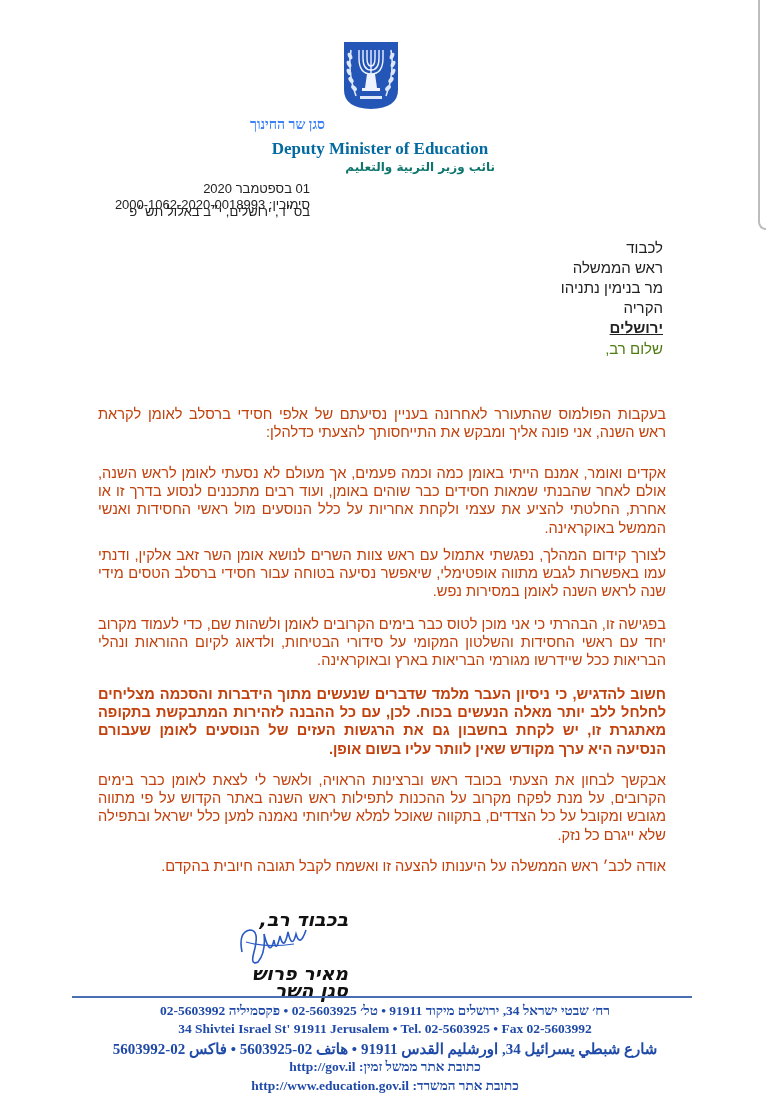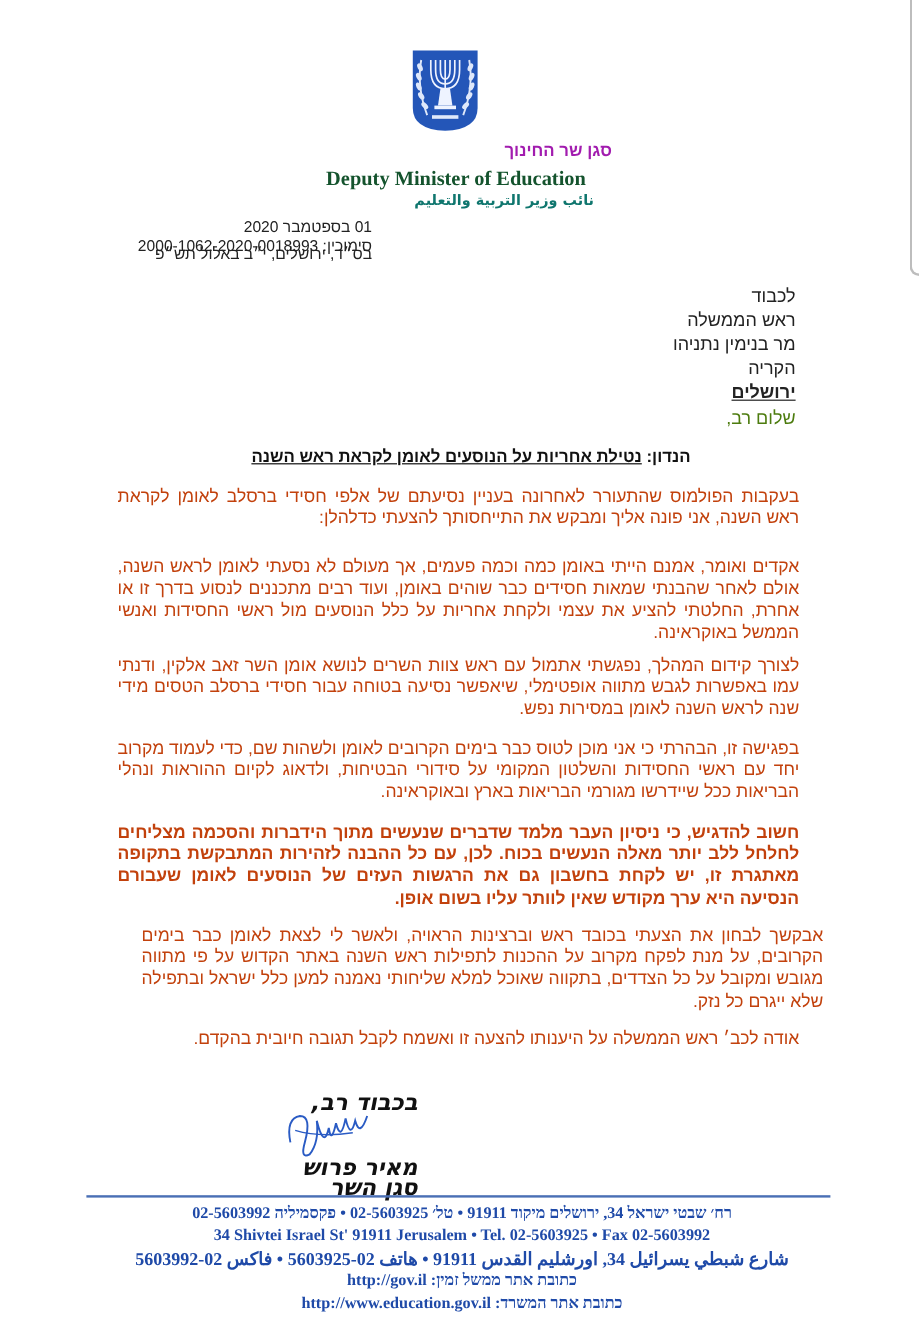--- a/index.html
+++ b/index.html
@@ -12,28 +12,28 @@
     .page { position: absolute; left: 0; top: 0; width: 770px; height: 1107px; }
     .scroll-edge {
       position: absolute; left: 758px; top: 0; width: 6px; height: 228px;
       border-left: 2px solid #bdbdbd; border-bottom: 2px solid #bdbdbd;
       border-bottom-left-radius: 8px;
     }
     .emblem {
       position: absolute; left: 342px; top: 40px; width: 58px; height: 70px;
     }
     .hdr-he {
-      position: absolute; left: 250px; top: 117px; width: 260px; text-align: right;
-      font-family: Liberation Sans, sans-serif; font-weight: bold; font-size: 14px;
-      color: #a21caf; direction: rtl;
+      position: absolute; left: 250px; top: 117px; width: 260px; text-align: left;
+      font-family: Liberation Serif, serif; font-weight: bold; font-size: 14px;
+      color: #3b82f6; direction: rtl;
     }
     .hdr-en {
       position: absolute; left: 240px; top: 139px; width: 280px; text-align: center;
       font-family: "Liberation Serif", serif; font-weight: bold; font-size: 17px;
-      color: #14532d;
+      color: #0369a1;
     }
     .hdr-ar {
       position: absolute; left: 310px; top: 160px; width: 185px; text-align: right;
       font-family: "DejaVu Sans", sans-serif; font-weight: bold; font-size: 12px;
       color: #0f766e; direction: rtl;
     }
     .meta {
       position: absolute; left: 60px; width: 250px; text-align: right; direction: rtl;
       font-size: 13px; color: #222; line-height: 16px;
     }
@@ -121,31 +121,27 @@
   <div class="addressee">
     <div>לכבוד</div>
     <div>ראש הממשלה</div>
     <div>מר בנימין נתניהו</div>
     <div>הקריה</div>
     <div class="city">ירושלים</div>
   </div>
 
   <div class="greeting">שלום רב,</div>
 
-  <div class="subject">
-    <span>הנדון:</span>
-    <span class="subj-text">נטילת אחריות על הנוסעים לאומן לקראת ראש השנה</span>
-  </div>
 
   <div class="para" style="top:405px;">בעקבות הפולמוס שהתעורר לאחרונה בעניין נסיעתם של אלפי חסידי ברסלב לאומן לקראת ראש השנה, אני פונה אליך ומבקש את התייחסותך להצעתי כדלהלן:</div>
   <div class="para" style="top:464px;">אקדים ואומר, אמנם הייתי באומן כמה וכמה פעמים, אך מעולם לא נסעתי לאומן לראש השנה, אולם לאחר שהבנתי שמאות חסידים כבר שוהים באומן, ועוד רבים מתכננים לנסוע בדרך זו או אחרת, החלטתי להציע את עצמי ולקחת אחריות על כלל הנוסעים מול ראשי החסידות ואנשי הממשל באוקראינה.</div>
   <div class="para" style="top:546px;">לצורך קידום המהלך, נפגשתי אתמול עם ראש צוות השרים לנושא אומן השר זאב אלקין, ודנתי עמו באפשרות לגבש מתווה אופטימלי, שיאפשר נסיעה בטוחה עבור חסידי ברסלב הטסים מידי שנה לראש השנה לאומן במסירות נפש.</div>
   <div class="para" style="top:615px;">בפגישה זו, הבהרתי כי אני מוכן לטוס כבר בימים הקרובים לאומן ולשהות שם, כדי לעמוד מקרוב יחד עם ראשי החסידות והשלטון המקומי על סידורי הבטיחות, ולדאוג לקיום ההוראות ונהלי הבריאות ככל שיידרשו מגורמי הבריאות בארץ ובאוקראינה.</div>
   <div class="para" style="top:685px;font-weight:bold;">חשוב להדגיש, כי ניסיון העבר מלמד שדברים שנעשים מתוך הידברות והסכמה מצליחים לחלחל ללב יותר מאלה הנעשים בכוח. לכן, עם כל ההבנה לזהירות המתבקשת בתקופה מאתגרת זו, יש לקחת בחשבון גם את הרגשות העזים של הנוסעים לאומן שעבורם הנסיעה היא ערך מקודש שאין לוותר עליו בשום אופן.</div>
-  <div class="para" style="top:771px;margin-left:20px;">אבקשך לבחון את הצעתי בכובד ראש וברצינות הראויה, ולאשר לי לצאת לאומן כבר בימים הקרובים, על מנת לפקח מקרוב על ההכנות לתפילות ראש השנה באתר הקדוש על פי מתווה מגובש ומקובל על כל הצדדים, בתקווה שאוכל למלא שליחותי נאמנה למען כלל ישראל ובתפילה שלא ייגרם כל נזק.</div>
+  <div class="para" style="top:771px;">אבקשך לבחון את הצעתי בכובד ראש וברצינות הראויה, ולאשר לי לצאת לאומן כבר בימים הקרובים, על מנת לפקח מקרוב על ההכנות לתפילות ראש השנה באתר הקדוש על פי מתווה מגובש ומקובל על כל הצדדים, בתקווה שאוכל למלא שליחותי נאמנה למען כלל ישראל ובתפילה שלא ייגרם כל נזק.</div>
   <div class="para" style="top:857px;">אודה לכב׳ ראש הממשלה על היענותו להצעה זו ואשמח לקבל תגובה חיובית בהקדם.</div>
 
   <div class="signoff" style="top:908px;">בכבוד רב,</div>
   <div class="signature">
     <svg width="80" height="48" viewBox="0 0 80 48">
       <path d="M6 30 Q2 10 14 8 Q24 8 18 30 Q14 44 22 40 Q30 30 28 12 Q34 36 38 18 Q40 32 44 14 Q48 30 52 10 Q56 28 60 12 Q64 26 70 8" stroke="#2a5bc4" stroke-width="1.6" fill="none"></path>
       <path d="M10 20 Q30 26 58 22" stroke="#2a5bc4" stroke-width="1.2" fill="none"></path>
     </svg>
   </div>
   <div class="signoff" style="top:962px;">מאיר פרוש</div>

